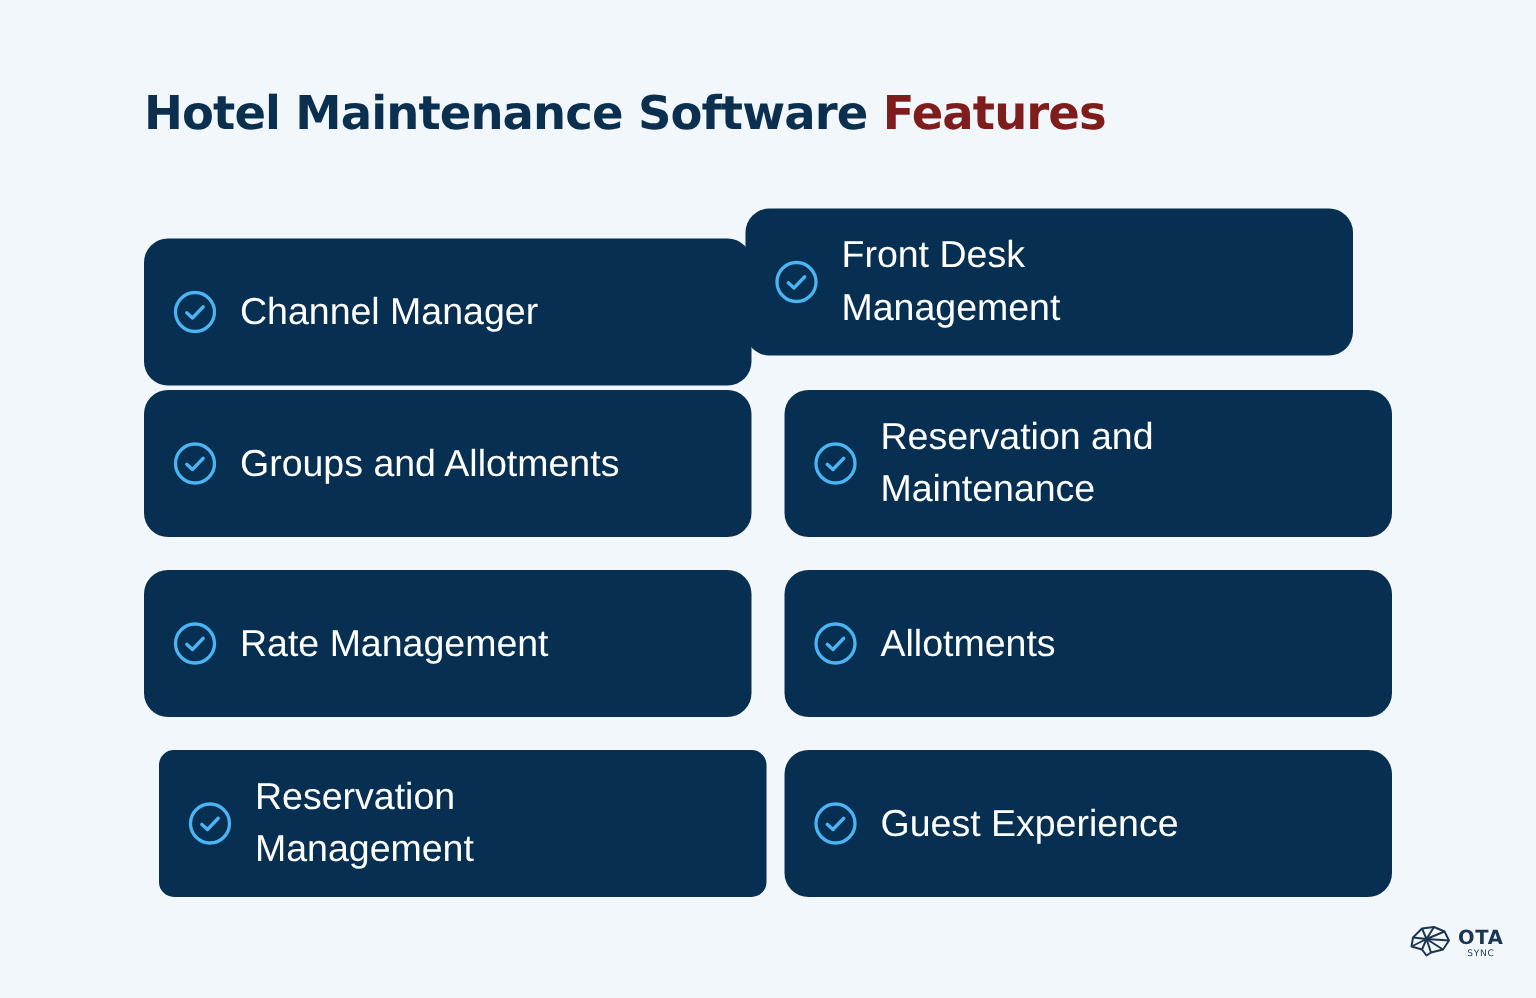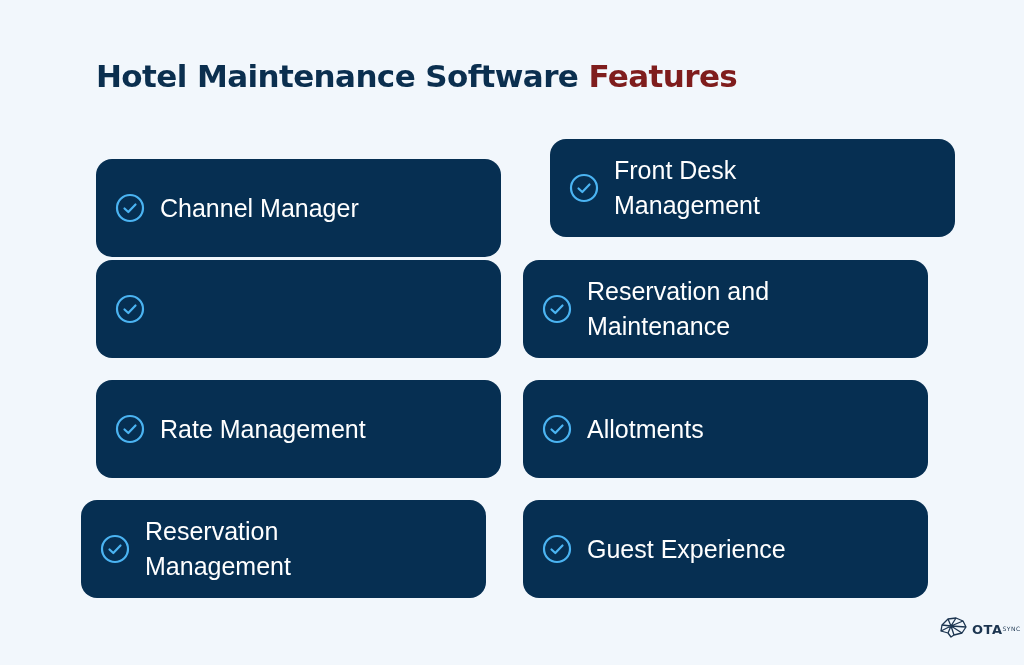--- a/index.html
+++ b/index.html
@@ -45,21 +45,21 @@
       line-height: 35px;
       max-width: 200px;
     }
     .card .label.wide { max-width: 320px; }
     .logo {
       position: absolute;
       left: 938px; top: 616px;
       display: flex; align-items: center;
     }
     .logo .logo-text {
-      display: flex; align-items: center;
+      display: flex; flex-direction: column; align-items: center;
       margin-left: 4px;
     }
     .logo .otr {
       font-family: "DejaVu Sans", sans-serif;
       font-weight: bold; font-size: 13px; color: #1c3550; line-height: 13px;
       letter-spacing: 0.5px;
     }
     .logo .sync {
       font-family: "DejaVu Sans", sans-serif;
       font-size: 6px; color: #1c3550; line-height: 8px; letter-spacing: 0.5px;
@@ -73,37 +73,38 @@
 <div class="card" style="left:96px; top:139px;margin-top:20px;">
   <span class="icon">
     <svg width="30" height="30" viewBox="0 0 30 30">
         <circle cx="15" cy="15" r="13" fill="none" stroke="#4bb4f2" stroke-width="2.2"></circle>
         <path d="M9.5 15.5 L13.3 19 L20.5 11.5" fill="none" stroke="#4bb4f2" stroke-width="2.2" stroke-linecap="round" stroke-linejoin="round"></path>
       </svg>
   </span>
   <span class="label wide">Channel Manager</span>
 </div>
 
-<div class="card" style="left:550px; top:139px;align-items:center;">
+<div class="card" style="left:497px; top:139px;align-items:center;">
   <span class="icon">
     <svg width="30" height="30" viewBox="0 0 30 30">
         <circle cx="15" cy="15" r="13" fill="none" stroke="#4bb4f2" stroke-width="2.2"></circle>
         <path d="M9.5 15.5 L13.3 19 L20.5 11.5" fill="none" stroke="#4bb4f2" stroke-width="2.2" stroke-linecap="round" stroke-linejoin="round"></path>
       </svg>
   </span>
   <span class="label">Front Desk Management</span>
 </div>
 
 <div class="card" style="left:96px; top:260px;">
   <span class="icon">
     <svg width="30" height="30" viewBox="0 0 30 30">
         <circle cx="15" cy="15" r="13" fill="none" stroke="#4bb4f2" stroke-width="2.2"></circle>
         <path d="M9.5 15.5 L13.3 19 L20.5 11.5" fill="none" stroke="#4bb4f2" stroke-width="2.2" stroke-linecap="round" stroke-linejoin="round"></path>
       </svg>
   </span>
+  <span class="label wide">Groups and Allotments</span>
 </div>
 
 <div class="card" style="left:523px; top:260px;">
   <span class="icon">
     <svg width="30" height="30" viewBox="0 0 30 30">
         <circle cx="15" cy="15" r="13" fill="none" stroke="#4bb4f2" stroke-width="2.2"></circle>
         <path d="M9.5 15.5 L13.3 19 L20.5 11.5" fill="none" stroke="#4bb4f2" stroke-width="2.2" stroke-linecap="round" stroke-linejoin="round"></path>
       </svg>
   </span>
   <span class="label" style="max-width:260px;">Reservation and Maintenance</span>
@@ -122,21 +123,21 @@
 <div class="card" style="left:523px; top:380px;">
   <span class="icon">
     <svg width="30" height="30" viewBox="0 0 30 30">
         <circle cx="15" cy="15" r="13" fill="none" stroke="#4bb4f2" stroke-width="2.2"></circle>
         <path d="M9.5 15.5 L13.3 19 L20.5 11.5" fill="none" stroke="#4bb4f2" stroke-width="2.2" stroke-linecap="round" stroke-linejoin="round"></path>
       </svg>
   </span>
   <span class="label wide">Allotments</span>
 </div>
 
-<div class="card" style="left:81px; top:500px;">
+<div class="card" style="left:106px; top:500px;border-radius:10px;">
   <span class="icon">
     <svg width="30" height="30" viewBox="0 0 30 30">
         <circle cx="15" cy="15" r="13" fill="none" stroke="#4bb4f2" stroke-width="2.2"></circle>
         <path d="M9.5 15.5 L13.3 19 L20.5 11.5" fill="none" stroke="#4bb4f2" stroke-width="2.2" stroke-linecap="round" stroke-linejoin="round"></path>
       </svg>
   </span>
   <span class="label">Reservation Management</span>
 </div>
 
 <div class="card" style="left:523px; top:500px;">

